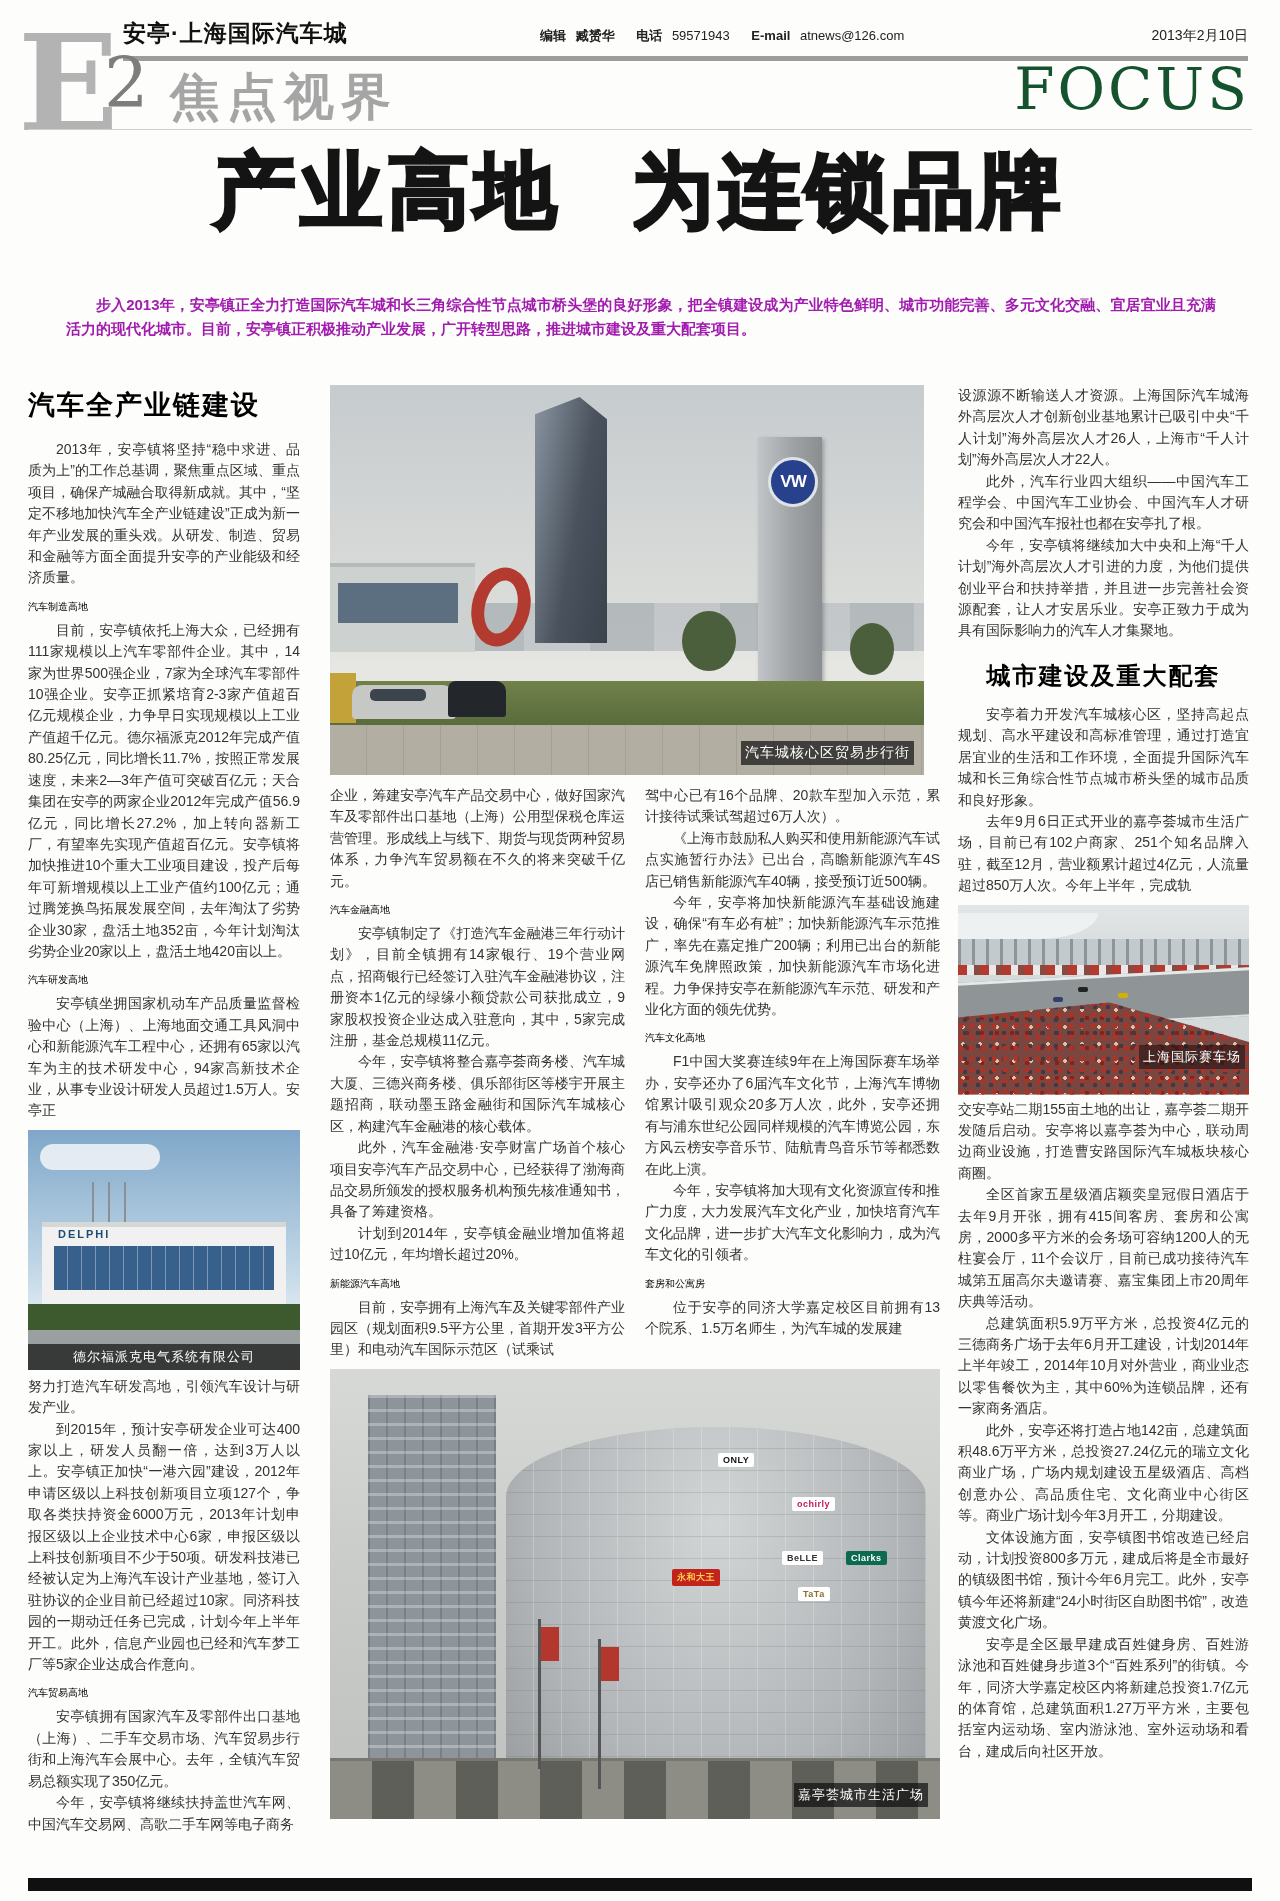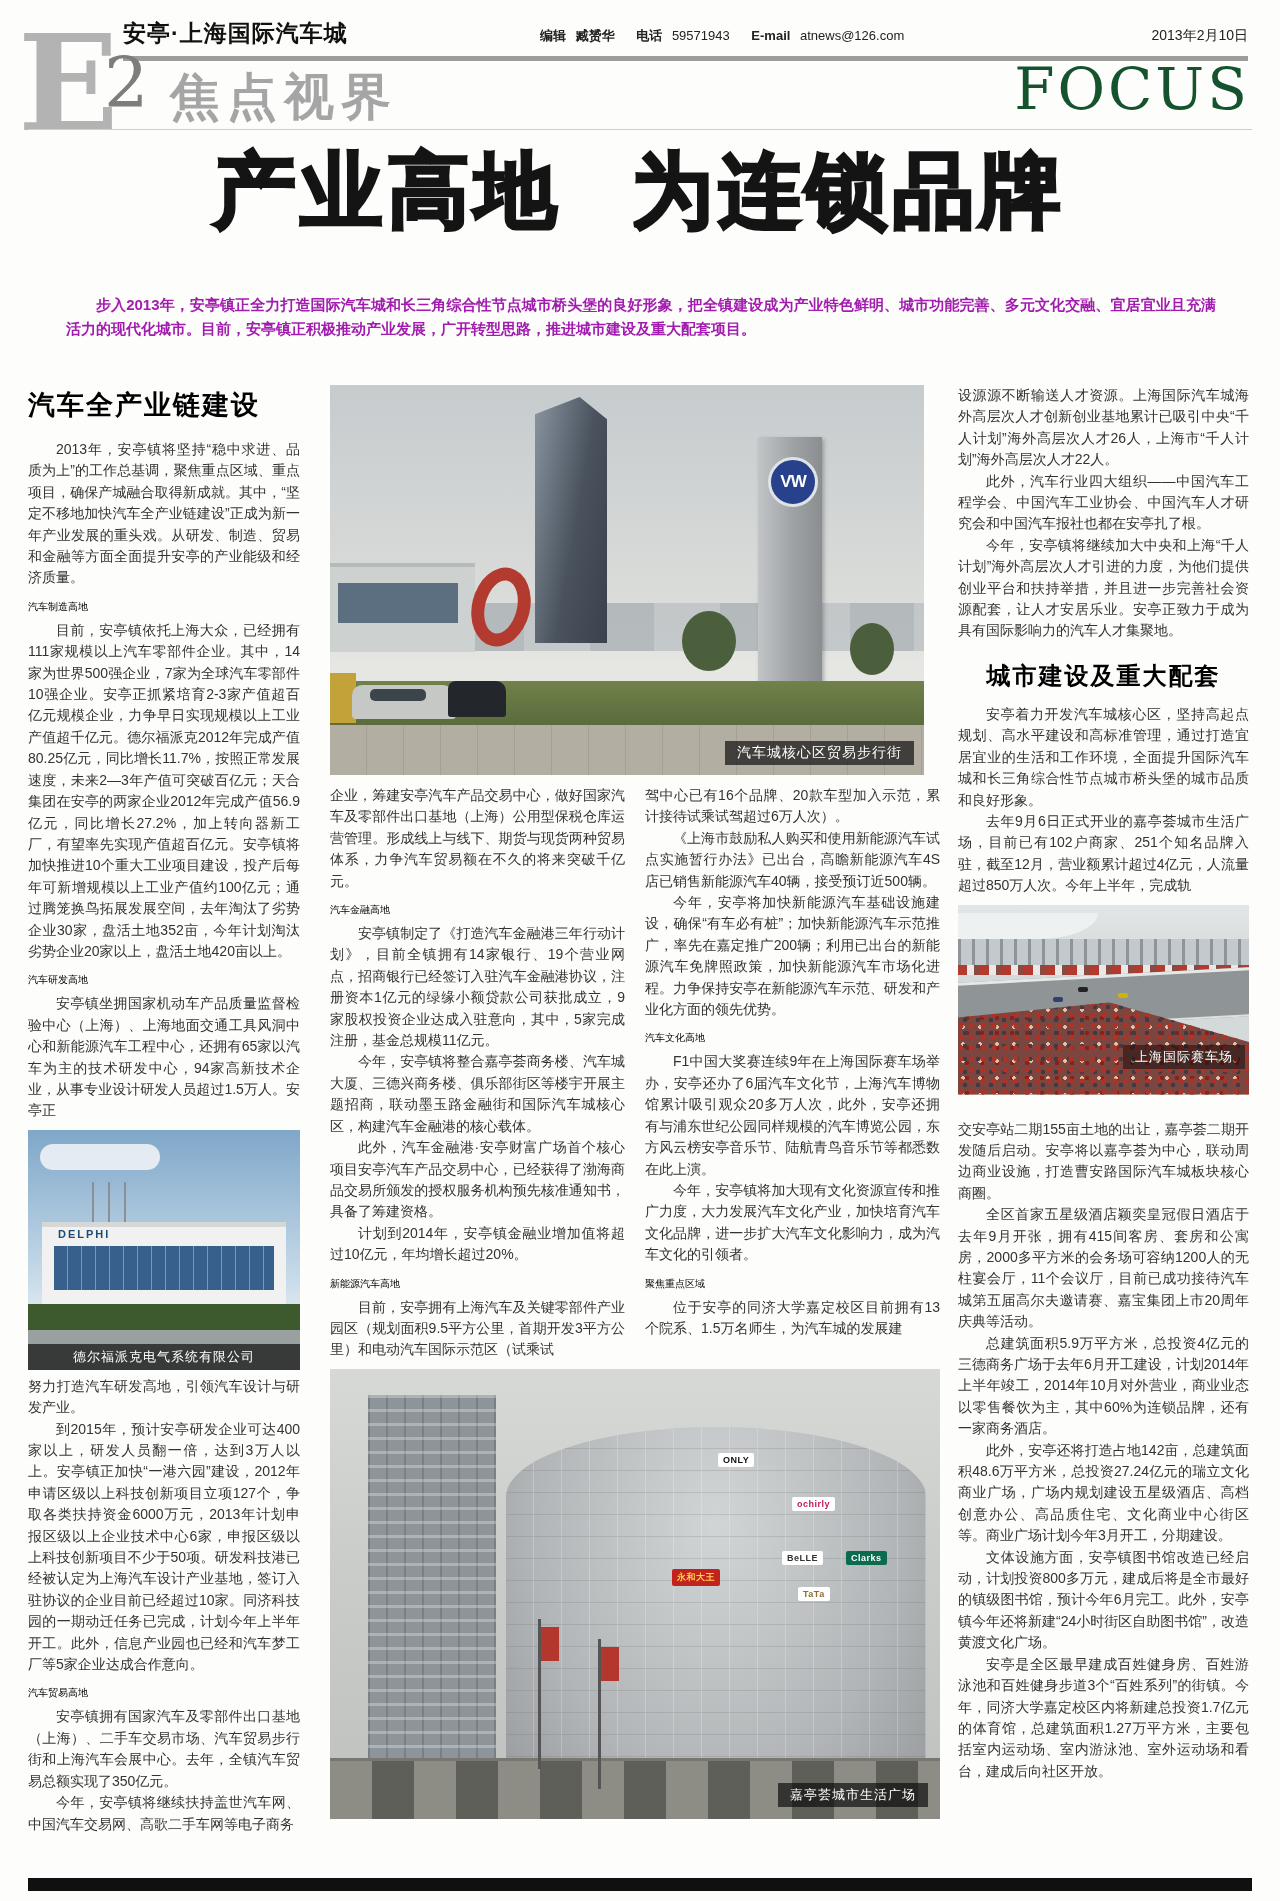--- a/index.html
+++ b/index.html
@@ -39,21 +39,21 @@
 
   .art-p{margin:0;font-size:14px;line-height:21.4px;text-align:justify;text-indent:2em;color:#333;}
   .art-p.cont{text-indent:0;}
   .art-h2{font-size:10px;font-weight:normal;color:#000;margin:11px 0 6px;}
   .col1 .art-h1{font-size:27px;font-weight:bold;letter-spacing:2px;color:#000;margin:2px 0 16px;}
   .colR .art-h1{font-size:24px;font-weight:bold;letter-spacing:2px;color:#000;margin:18px 0 12px;text-align:center;}
 
   
   .photo{position:relative;overflow:hidden;}
   .caption{position:absolute;background:rgba(10,10,10,.68);color:#fff;font-size:13px;
-           padding:3px 12px;letter-spacing:1px;white-space:nowrap;}
+           padding:3px 4px;letter-spacing:1px;white-space:nowrap;}
 
   
   .photo-street{width:594px;height:390px;background:linear-gradient(180deg,#c6cbce 0%,#dadcd9 55%,#e6e7e3 72%);}
   .ps-skyline{position:absolute;left:0;top:218px;width:610px;height:48px;
       background:repeating-linear-gradient(90deg,#aab0b4 0 64px,#bcc1c4 64px 130px);opacity:.8;}
   .ps-tower{position:absolute;left:205px;top:12px;width:72px;height:246px;
       background:linear-gradient(100deg,#8a95a1 0%,#49525d 55%,#3a424c 100%);
       clip-path:polygon(0 7%,62% 0,100% 9%,100% 100%,0 100%);}
   .ps-lowbuild{position:absolute;left:0;top:178px;width:145px;height:85px;background:#cdd1cf;
       border-top:4px solid #b6bab8;}
@@ -107,21 +107,21 @@
   .sign-0{left:388px;top:84px;background:#fff;color:#111;}
   .sign-1{left:462px;top:128px;background:#fff;color:#c2185b;}
   .sign-2{left:452px;top:182px;background:#fff;color:#333;}
   .sign-3{left:516px;top:182px;background:#0b6b4f;color:#fff;}
   .sign-4{left:468px;top:218px;background:#fff;color:#8d6e2f;}
   .sign-5{left:340px;top:398px;background:#fff;color:#111;font-size:11px;padding:4px 10px;}
   .sign-6{left:342px;top:200px;background:#c2231c;color:#ffd24d;}
   .photo-mall .caption{right:12px;bottom:12px;}
 
   
-  .photo-race{width:291px;height:190px;margin:8px 0 24px;background:linear-gradient(180deg,#e2e6e6 0%,#d4d9d9 30%);}
+  .photo-race{width:291px;height:190px;margin:8px 0 4px;background:linear-gradient(180deg,#e2e6e6 0%,#d4d9d9 30%);}
   .pr-roof{position:absolute;left:-10px;top:8px;width:150px;height:26px;background:#eef1f2;border-radius:0 0 60px 8px/0 0 26px 8px;}
   .pr-stand{position:absolute;left:0;top:34px;width:291px;height:26px;background:#c3cacd;
       background-image:repeating-linear-gradient(90deg,rgba(90,95,100,.5) 0 3px,transparent 3px 14px);}
   .pr-banners{position:absolute;left:0;top:60px;width:291px;height:10px;
       background:repeating-linear-gradient(90deg,#b23a2e 0 9px,#e8e8e8 9px 16px,#8a4a42 16px 22px);}
   .pr-track{position:absolute;left:0;top:70px;width:291px;height:44px;background:#8f9597;
       border-top:3px solid #e6e8e8;border-bottom:2px solid #dfe1e1;transform:skewY(-3deg);}
   .pr-car{position:absolute;width:10px;height:5px;border-radius:2px;}
   .pr-crowd{position:absolute;left:0;top:96px;width:291px;height:94px;
       clip-path:polygon(0 18%,52% 2%,100% 44%,100% 100%,0 100%);
@@ -223,21 +223,21 @@
           <div class="art-h2">新能源汽车高地</div>
           <p class="art-p">目前，安亭拥有上海汽车及关键零部件产业园区（规划面积9.5平方公里，首期开发3平方公里）和电动汽车国际示范区（试乘试</p>
         </div>
       <div class="subcol">
           <p class="art-p cont">驾中心已有16个品牌、20款车型加入示范，累计接待试乘试驾超过6万人次）。</p>
           <p class="art-p">《上海市鼓励私人购买和使用新能源汽车试点实施暂行办法》已出台，高瞻新能源汽车4S店已销售新能源汽车40辆，接受预订近500辆。</p>
           <p class="art-p">今年，安亭将加快新能源汽车基础设施建设，确保“有车必有桩”；加快新能源汽车示范推广，率先在嘉定推广200辆；利用已出台的新能源汽车免牌照政策，加快新能源汽车市场化进程。力争保持安亭在新能源汽车示范、研发和产业化方面的领先优势。</p>
           <div class="art-h2">汽车文化高地</div>
           <p class="art-p">F1中国大奖赛连续9年在上海国际赛车场举办，安亭还办了6届汽车文化节，上海汽车博物馆累计吸引观众20多万人次，此外，安亭还拥有与浦东世纪公园同样规模的汽车博览公园，东方风云榜安亭音乐节、陆航青鸟音乐节等都悉数在此上演。</p>
           <p class="art-p">今年，安亭镇将加大现有文化资源宣传和推广力度，大力发展汽车文化产业，加快培育汽车文化品牌，进一步扩大汽车文化影响力，成为汽车文化的引领者。</p>
-          <div class="art-h2">聚焦重点区域</div>
+          <div class="art-h2">套房和公寓房</div>
           <p class="art-p">位于安亭的同济大学嘉定校区目前拥有13个院系、1.5万名师生，为汽车城的发展建</p>
         </div>
     </div>
     <div class="photo photo-mall">
       <div class="pm-tower"></div>
       <div class="pm-body"></div>
       <div class="pm-grid"></div>
       <div>
           <span class="mall-sign sign-0">ONLY</span>
           <span class="mall-sign sign-1">ochirly</span>

